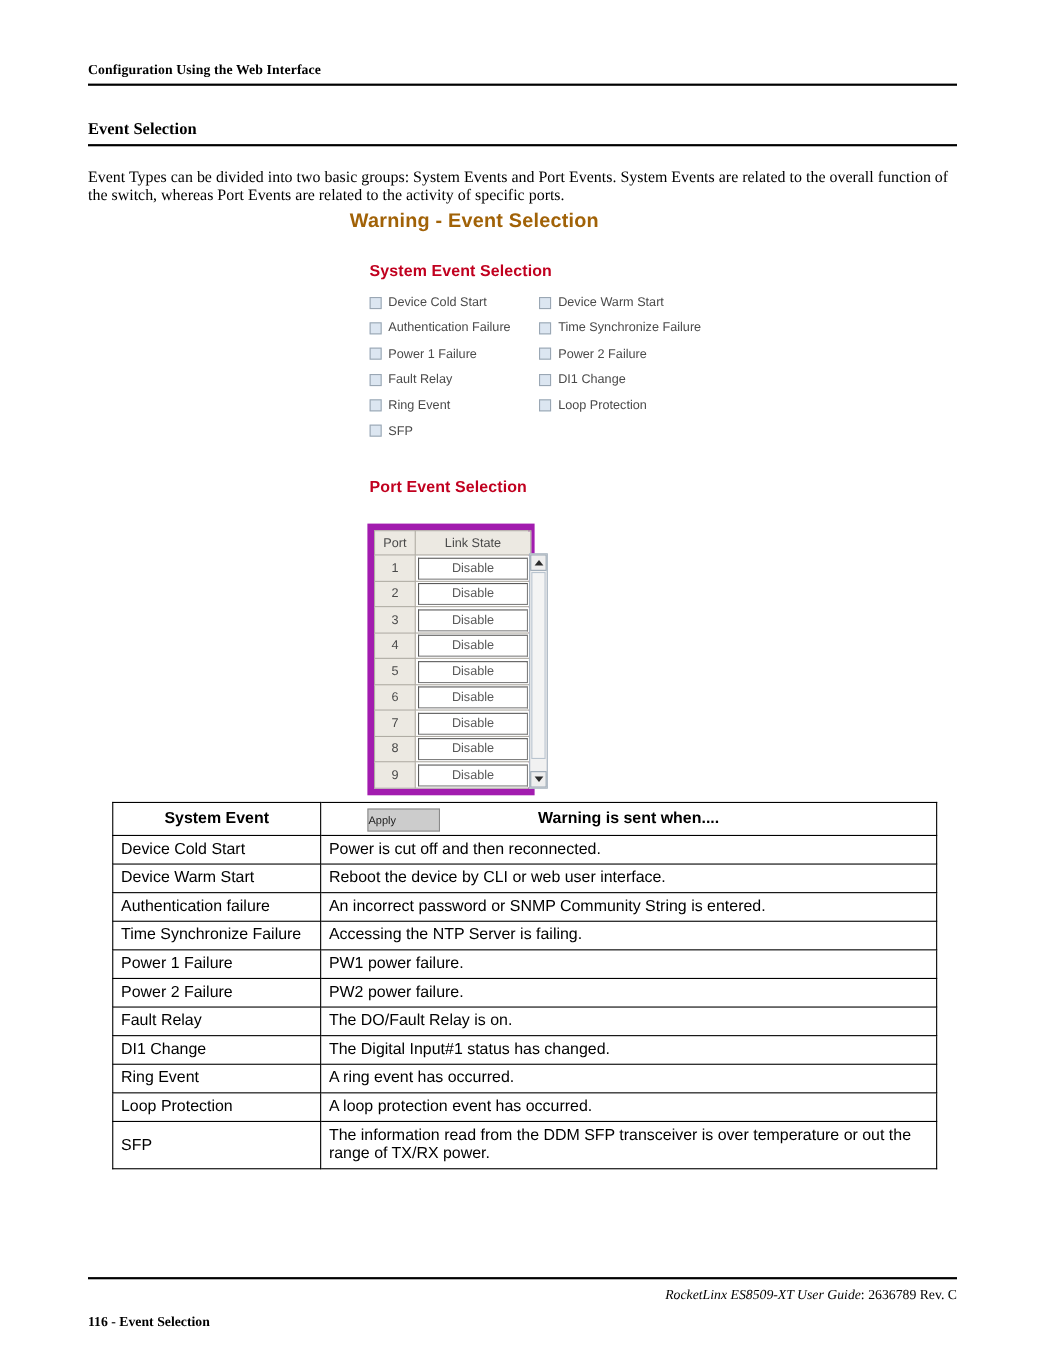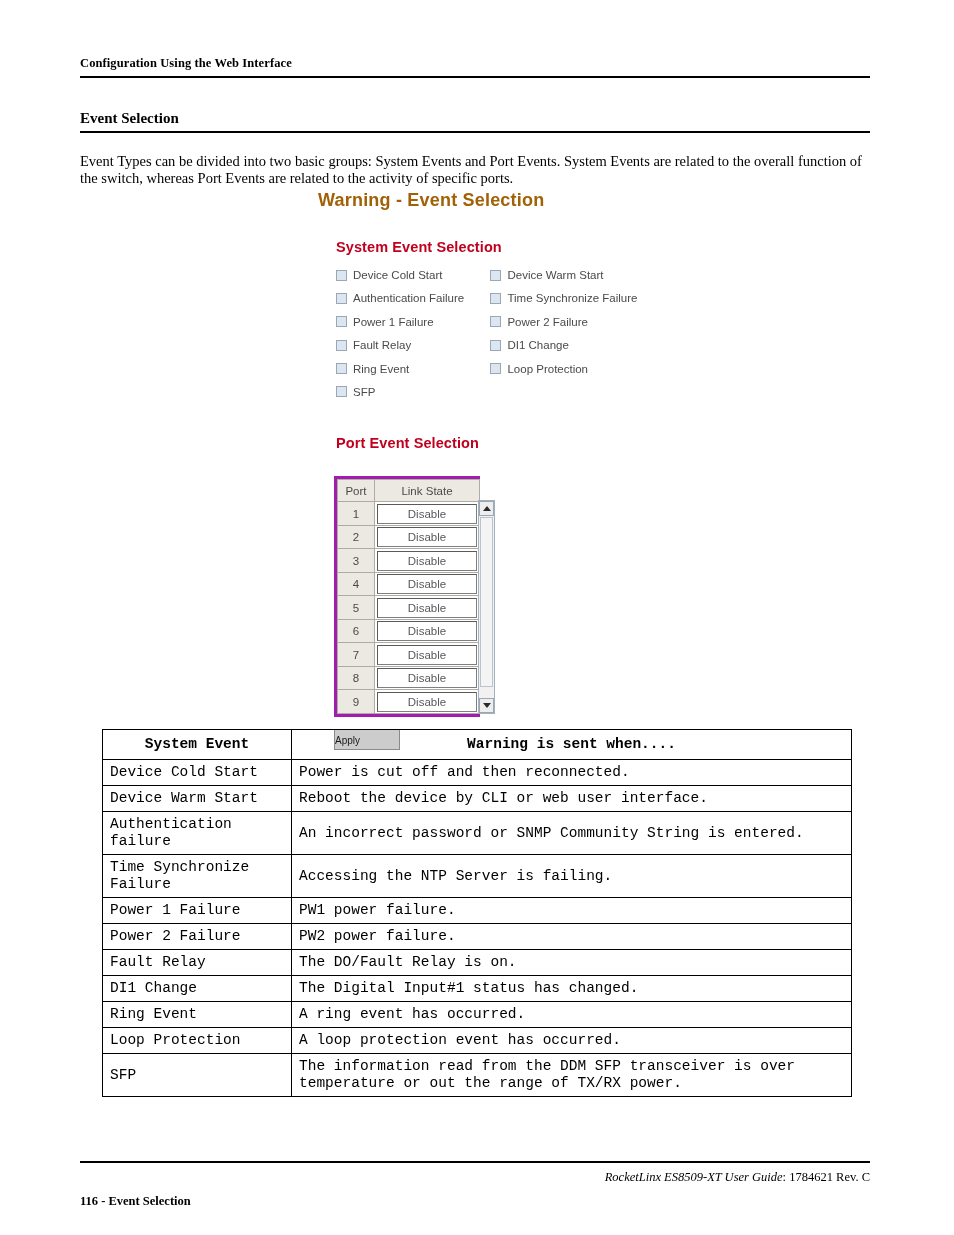--- a/index.html
+++ b/index.html
@@ -129,21 +129,21 @@
   }
 
   .group-title.port {
     margin-top: 26px;
     margin-bottom: 25px;
   }
 
   
   .port-wrap {
     margin-left: 16px;
-    border: 3px solid #a21caf;
+    border: 6px solid #a21caf;
     width: 140px;
     background: #fff;
     position: relative;
     box-sizing: content-box;
   }
   .port-table {
     border-collapse: collapse;
     width: 140px;
     table-layout: fixed;
   }
@@ -246,21 +246,21 @@
     box-sizing: border-box;
   }
 
   
   .evt-table {
     position: absolute;
     left: 102px;
     top: 729px;
     width: 750px;
     border-collapse: collapse;
-    font-family: Liberation Mono, monospace;
+    font-family: Liberation Sans, sans-serif;
     table-layout: fixed;
   }
   .evt-table th, .evt-table td {
     border: 1px solid #000000;
     font-size: 14.5px;
     line-height: 17px;
     vertical-align: middle;
     color: #000;
   }
   .evt-table th {
@@ -513,15 +513,15 @@
     </tr>
     <tr>
       <td>SFP</td>
       <td>The information read from the DDM SFP transceiver is over temperature or out the range of TX/RX power.</td>
     </tr>
   </tbody>
     </table>
 
   <div class="rule-foot"></div>
   <div class="foot-left">116 - Event Selection</div>
-  <div class="foot-right"><i>RocketLinx ES8509-XT User Guide</i><span>: 1784621 Rev. C</span></div>
+  <div class="foot-right"><i>RocketLinx ES8509-XT User Guide</i><span>: 2636789 Rev. C</span></div>
 
 </div>
 
 </body></html>

